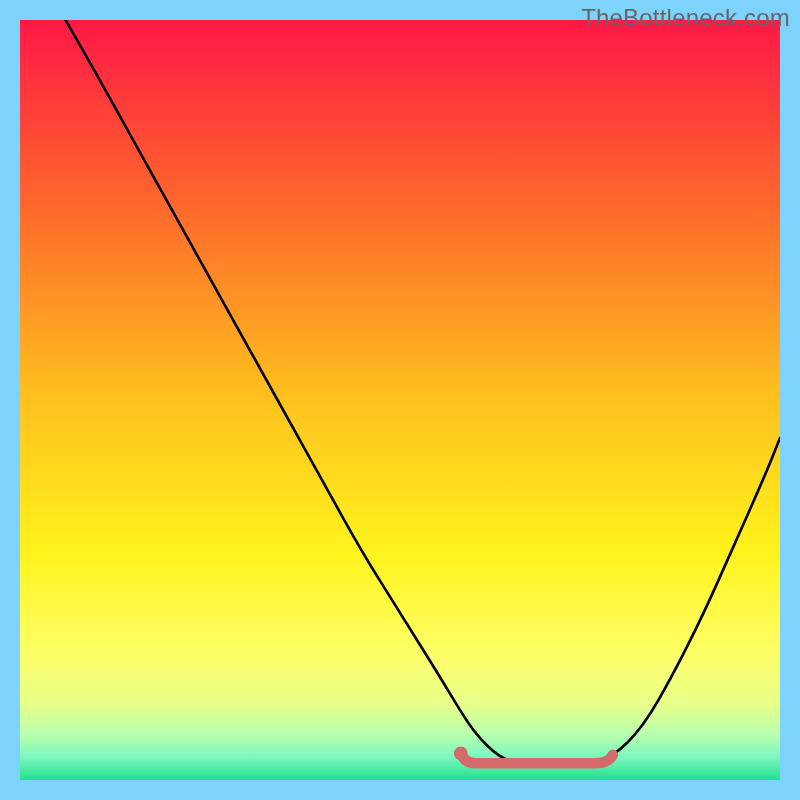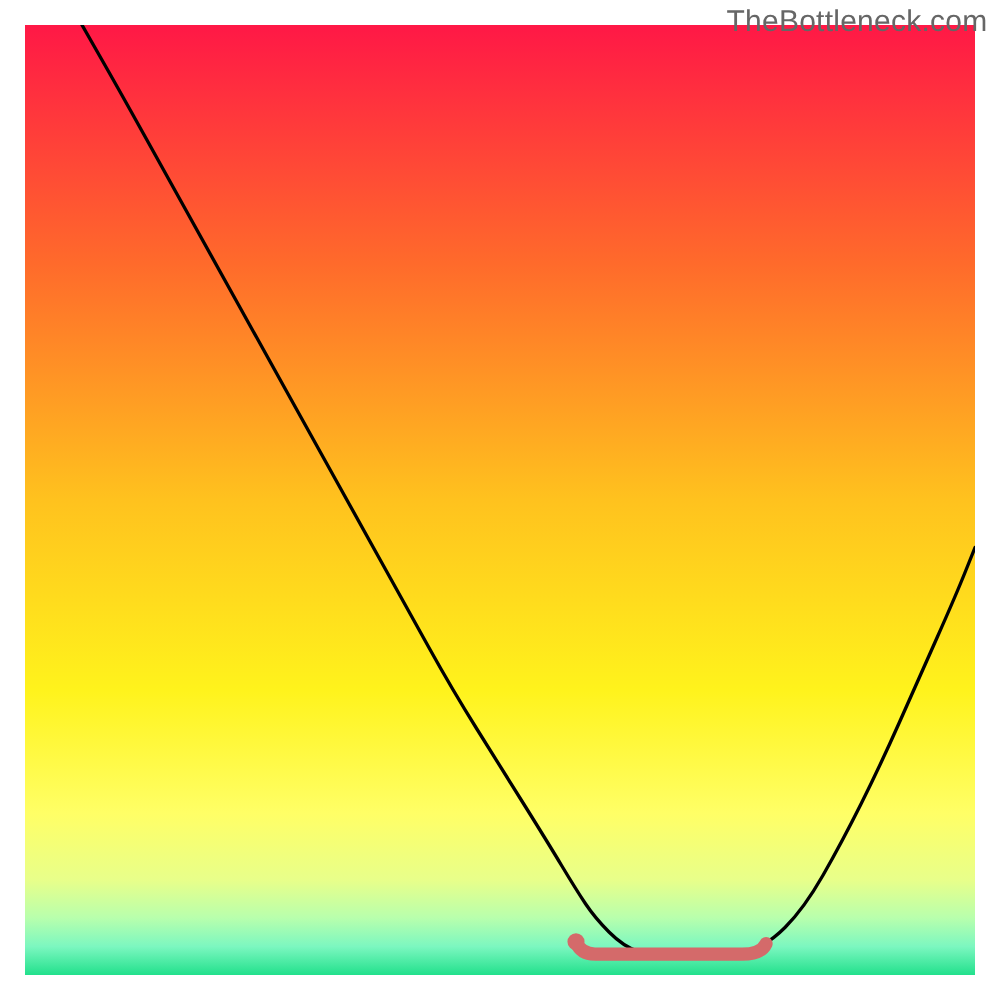--- a/index.html
+++ b/index.html
@@ -1,21 +1,21 @@
 <!DOCTYPE html>
 <html><head>
 <meta charset="utf-8">
 <style>
   * { margin: 0; padding: 0; box-sizing: border-box; }
   html, body { width: 800px; height: 800px; overflow: hidden; background: #000; }
   .frame {
     position: relative;
     width: 800px;
     height: 800px;
-    background: #ffffff;
+    background: #7dd3fc;
   }
   .watermark {
     position: absolute;
     top: 4px;
     right: 10px;
     color: #666;
     font-family: Arial, Helvetica, sans-serif;
     font-size: 24px;
     font-weight: 500;
     letter-spacing: 0.2px;

